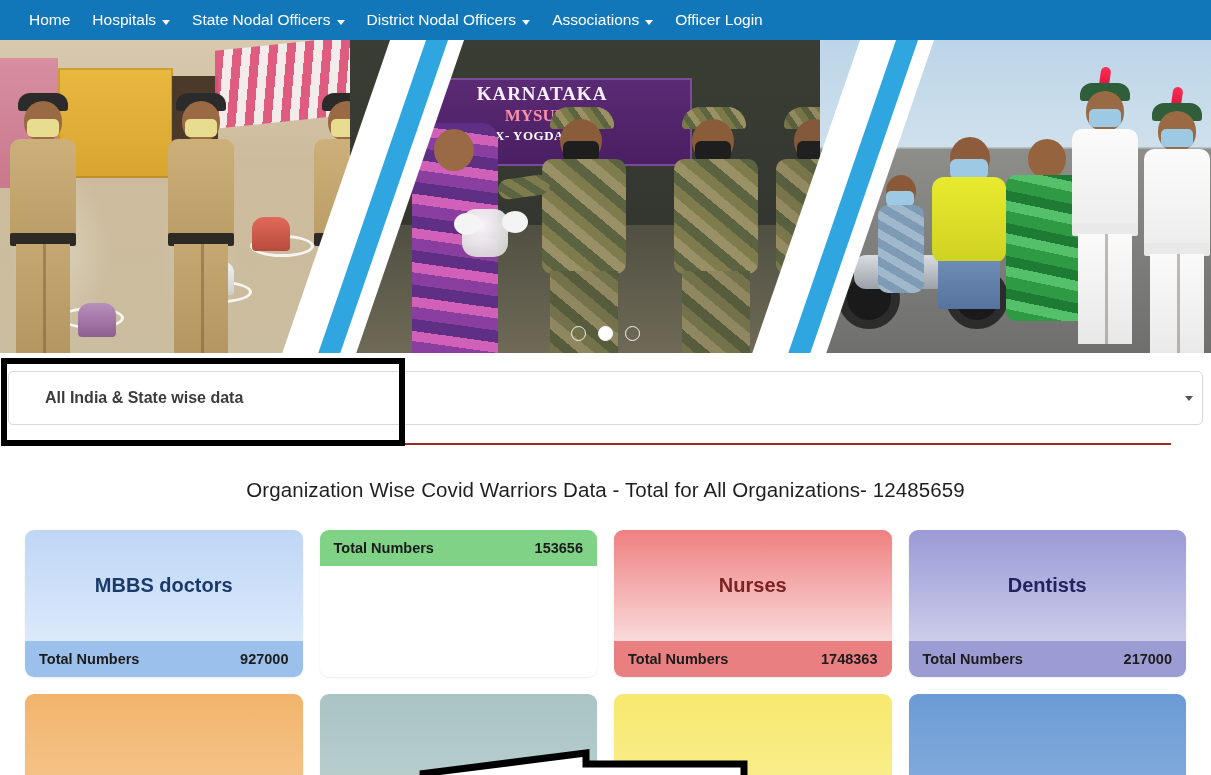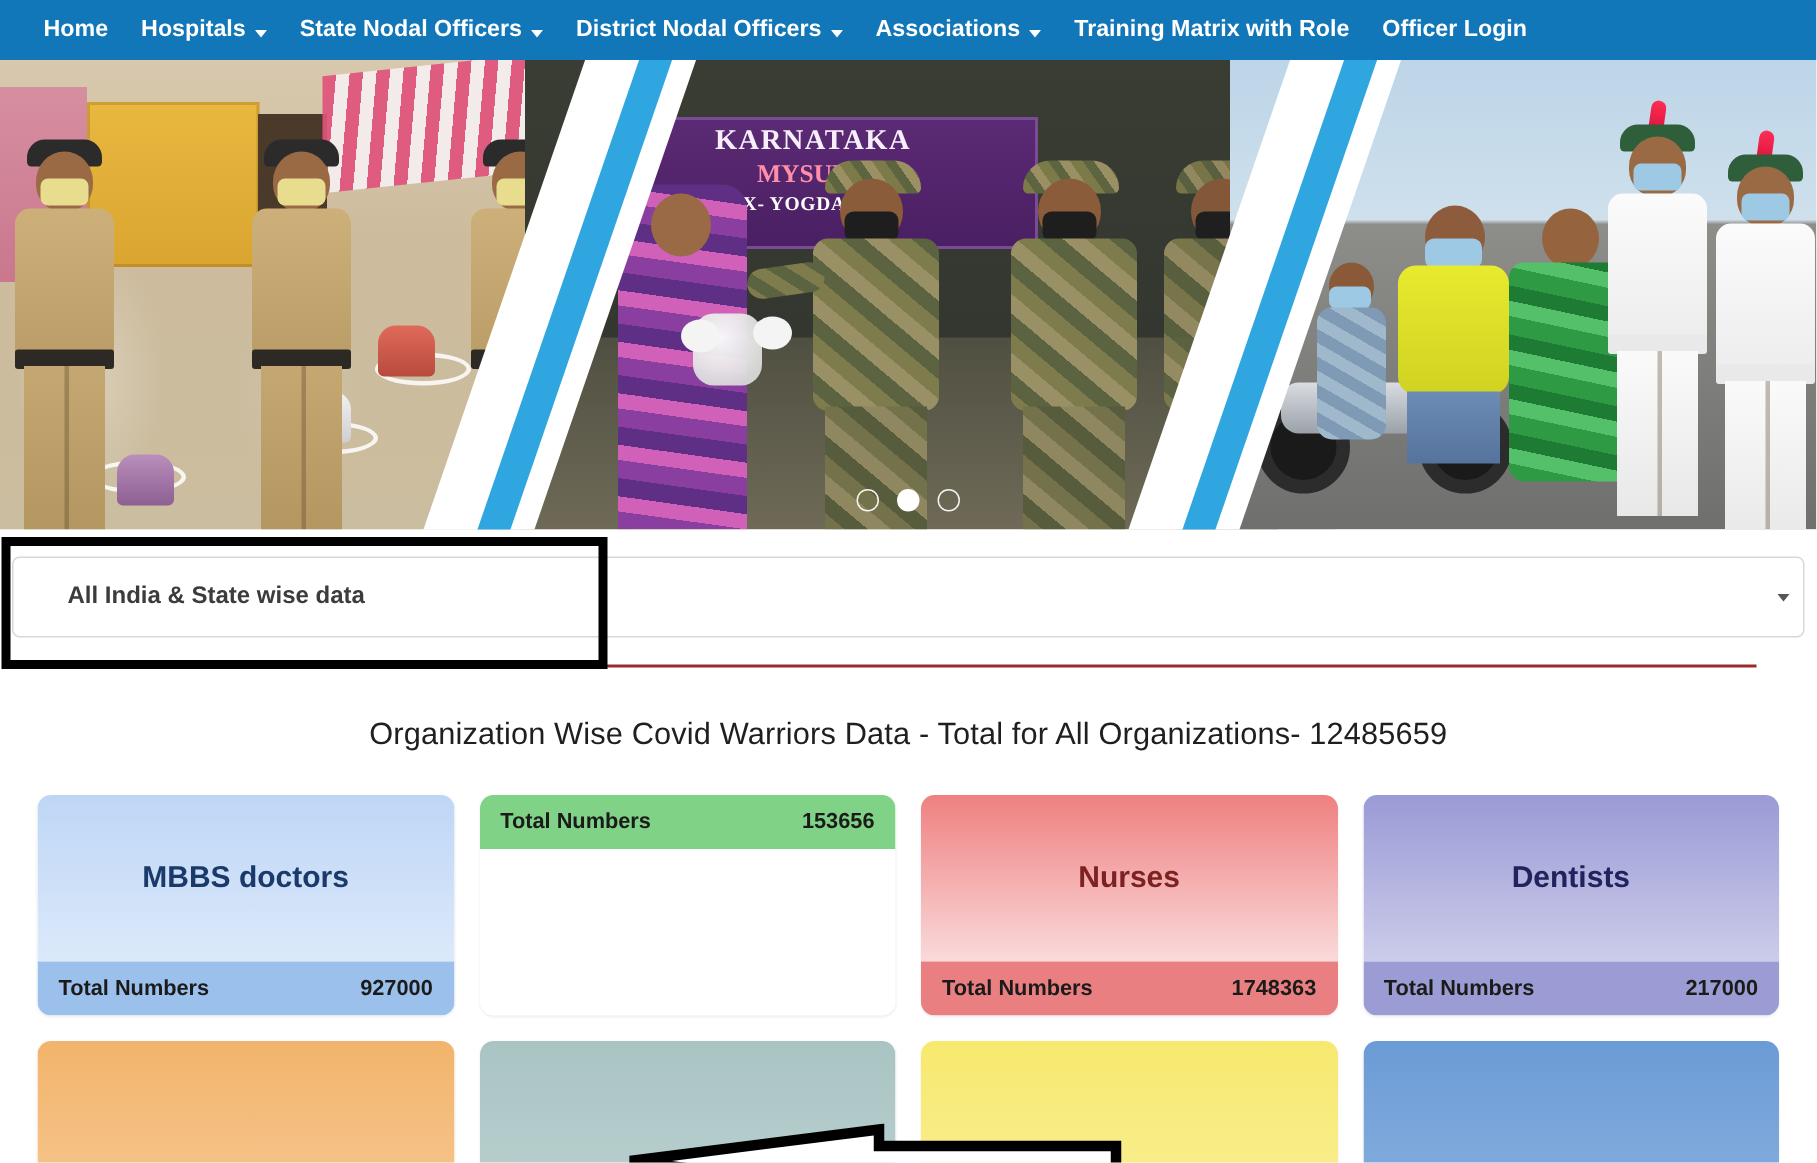--- a/index.html
+++ b/index.html
@@ -21,21 +21,21 @@
     display: flex;
     align-items: center;
     padding-left: 18px;
     gap: 0px;
     position: relative;
     z-index: 20;
   }
   .nav-item {
     color: #ffffff;
     font-size: 15.5px;
-    font-weight: bold;
+    font-weight: normal;
     line-height: 40px;
     padding: 0 11px;
     white-space: nowrap;
     cursor: pointer;
     display: inline-flex;
     align-items: center;
     gap: 5px;
     text-decoration: none;
   }
   .caret {
@@ -372,23 +372,20 @@
   </a>
   <a class="nav-item">
     <span>District Nodal Officers</span>
     <i class="caret"></i>
   </a>
   <a class="nav-item">
     <span>Associations</span>
     <i class="caret"></i>
   </a>
   <a class="nav-item">
-    <span>Training Matrix with Role</span>
-  </a>
-  <a class="nav-item">
     <span>Officer Login</span>
   </a>
 </div>
 
 <div class="banner">
 
   <div class="slide-panel panel-a">
     <div class="photo-street">
       <div class="shop-pink"></div>
       <div class="shop-yellow"></div>

